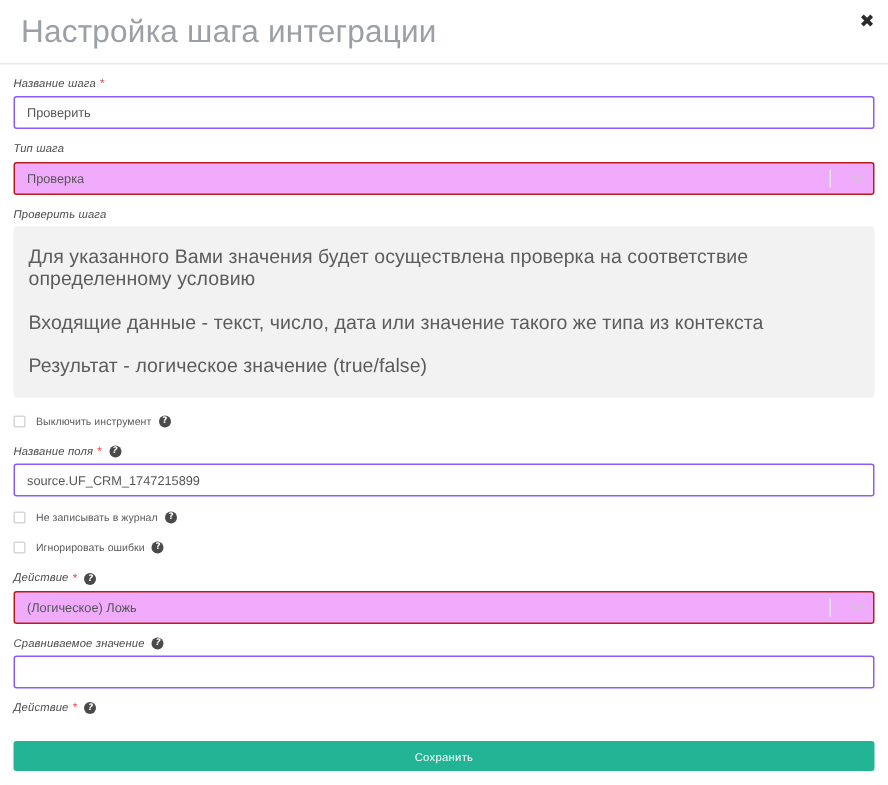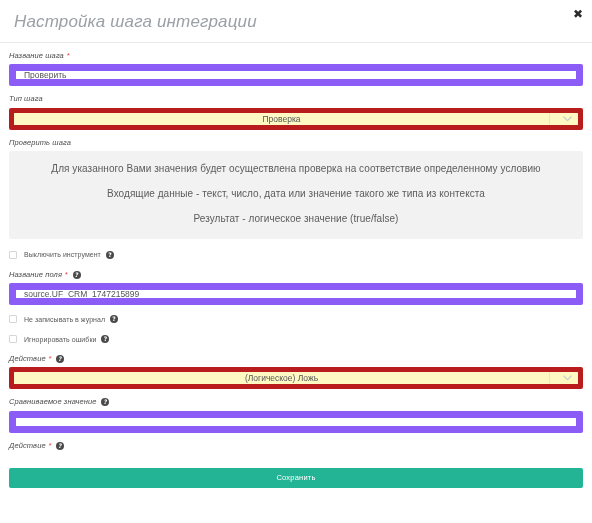--- a/index.html
+++ b/index.html
@@ -18,26 +18,25 @@
 
   
   .modal-header {
     position: relative;
     height: 42px;
     padding: 0 14px;
     display: flex;
     align-items: center;
   }
   .modal-title {
-    font-size: 17px;
+    font-size: 21px;
     font-weight: 400;
     color: #9aa0a6;
     letter-spacing: 0.15px;
     line-height: 1;
-    font-style: italic;
   }
   .close-btn {
     position: absolute;
     top: 6px;
     right: 6px;
     width: 16px;
     height: 16px;
     display: flex;
     align-items: center;
     justify-content: center;
@@ -93,44 +92,43 @@
     line-height: 1;
     cursor: pointer;
     flex: 0 0 auto;
     font-family: "DejaVu Sans", sans-serif;
   }
 
   
   .text-input {
     width: 100%;
     height: 22px;
-    border: 7px solid #8b5cf6;
+    border: 1px solid #8b5cf6;
     border-radius: 2px;
     background: #fff;
     font-size: 8.5px;
     color: #555;
     padding: 0 8px;
     font-family: "Liberation Sans", sans-serif;
     outline: none;
     line-height: 22px;
   }
   .text-input::placeholder { color: #b9b9b9; }
 
   
   .select-wrap {
     position: relative;
     width: 100%;
     height: 22px;
-    border: 5px solid #b91c1c;
+    border: 1px solid #b91c1c;
     border-radius: 2px;
-    background: #fef9c3;
-    display: flex;
-    align-items: center;
-    cursor: pointer;
-    text-align: center;
+    background: #f0abfc;
+    display: flex;
+    align-items: center;
+    cursor: pointer;
   }
   .select-value {
     font-size: 8.5px;
     color: #555;
     padding: 0 8px;
     flex: 1;
     white-space: nowrap;
     overflow: hidden;
     text-overflow: ellipsis;
   }
@@ -150,26 +148,25 @@
   .select-chevron svg { display: block; }
 
   
   .desc-box {
     background: #f2f2f2;
     border-radius: 2px;
     padding: 12px 10px 14px 10px;
     margin-bottom: 12px;
   }
   .desc-line {
-    font-size: 10px;
+    font-size: 13px;
     color: #5c5c5c;
     line-height: 1.2;
     margin-bottom: 13px;
     letter-spacing: 0.05px;
-    text-align: center;
   }
   .desc-line:last-child { margin-bottom: 0; }
 
   
   .checkbox-row {
     display: flex;
     align-items: center;
     margin-bottom: 12px;
     margin-top: 10px;
   }

